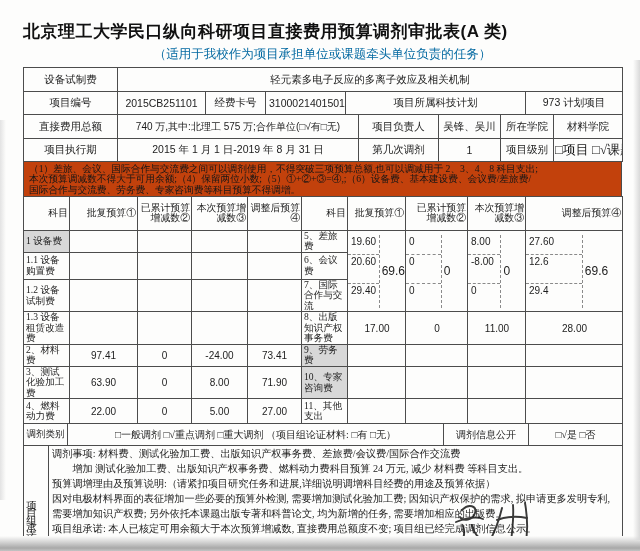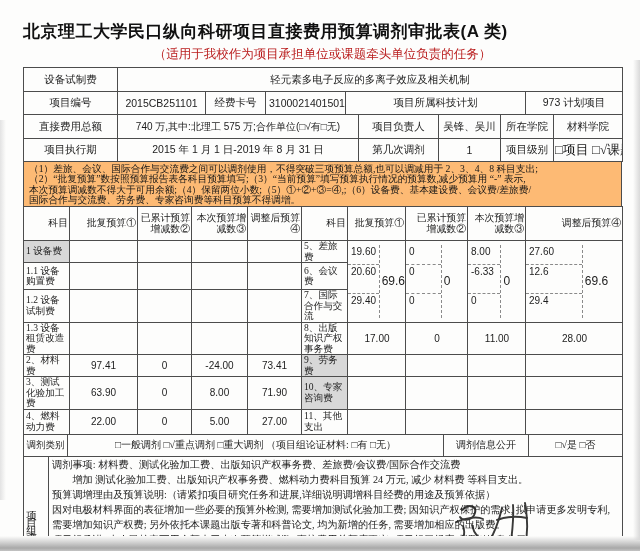--- a/index.html
+++ b/index.html
@@ -16,32 +16,32 @@
     background:linear-gradient(to bottom,#fdfdfc 0%,#cfcfcf 45%,#a8a8a8 80%,#c4c4c4 100%);}
   .edge-right{position:absolute;right:0;top:60px;width:7px;height:480px;
     background:linear-gradient(to right,rgba(0,0,0,0),#d9d9d9);}
   .edge-left{position:absolute;left:0;top:120px;width:6px;height:380px;
     background:linear-gradient(to left,rgba(0,0,0,0),#e3e3e3);}
 
   .title{position:absolute;left:23px;top:20px;width:599px;text-align:left;
     font-family:"Liberation Sans","DejaVu Sans",sans-serif;
     font-weight:bold;font-size:17px;letter-spacing:.5px;color:#111;}
   .subtitle{position:absolute;left:23px;top:46px;width:599px;text-align:center;
-    font-size:12.5px;color:#b91c1c;}
+    font-size:12.5px;color:#0369a1;}
 
   .form{position:absolute;left:23px;top:68px;width:599px;}
   table.t{border-collapse:collapse;table-layout:fixed;width:599px;margin-top:-1px;}
   table.t td{border:1px solid #4c4c4c;padding:0 3px;font-size:10.5px;
     overflow:hidden;white-space:nowrap;vertical-align:middle;}
   td.lab{text-align:center;color:#1c1c1c;}
   td.fill{font-family:"Liberation Sans","DejaVu Sans",sans-serif;font-size:10.5px;}
   td.ctr{text-align:center;}
 
   .notes{border:1px solid #4c4c4c;margin-top:-1px;padding:2px 5px 1px 5px;
-    font-size:9.7px;line-height:10.3px;color:#161616;background:#fdba74;}
+    font-size:9.7px;line-height:10.3px;color:#161616;background:#c2410c;}
   .notes div{white-space:nowrap;overflow:hidden;}
 
   
   table.body td{font-size:9.6px;padding:0 2px;}
   table.body td.hd{text-align:right;font-size:9.9px;line-height:10.5px;white-space:normal;padding:1px 1px;}
   table.body td.sub-label{white-space:normal;line-height:10.5px;padding:0 1px 0 2px;}
   table.body td.num{font-family:"Liberation Sans","DejaVu Sans",sans-serif;font-size:10px;}
   table.body td.num.l{text-align:center;padding-left:3px;}
   table.body td.num.c{text-align:center;}
   td.shade{background:#d8d8d8;}
@@ -141,21 +141,20 @@
         <td class="lab">第几次调剂</td>
         <td class="fill ctr">1</td>
         <td class="lab">项目级别</td>
         <td class="ctr" style="font-size:13px;padding:0 1px">□项目 □√课题</td>
       </tr>
     </tbody>
       </table>
 
     <div class="notes">
       <div>（1）差旅、会议、国际合作与交流费之间可以调剂使用，不得突破三项预算总额,也可以调减用于 2、3、4、8 科目支出;</div>
-      <div>（2）“批复预算”数按照预算报告表各科目预算填写;（3）“当前预算”填写预算执行情况的预算数,减少预算用 “-” 表示,</div>
       <div>本次预算调减数不得大于可用余额;（4）保留两位小数;（5）①+②+③=④,;（6）设备费、基本建设费、会议费/差旅费/</div>
       <div>国际合作与交流费、劳务费、专家咨询费等科目预算不得调增。</div>
     </div>
 
     <table class="t body">
       <colgroup>
         <col style="width:46px">
           <col style="width:68px">
           <col style="width:54px">
           <col style="width:56px">
@@ -204,21 +203,21 @@
             <div class="v v2">0</div>
             <div class="v v3">0</div>
           </div>
                 <div class="split-sub">0</div>
               </div>
         </td>
         <td class="split" rowspan="3">
           <div class="split-wrap">
                 <div class="split-vals">
             <div class="v v1">8.00</div>
-            <div class="v v2">-6.33</div>
+            <div class="v v2">-8.00</div>
             <div class="v v3">0</div>
           </div>
                 <div class="split-sub">0</div>
               </div>
         </td>
         <td class="split" rowspan="3">
           <div class="split-wrap">
                 <div class="split-vals">
             <div class="v v1">27.60</div>
             <div class="v v2">12.6</div>

